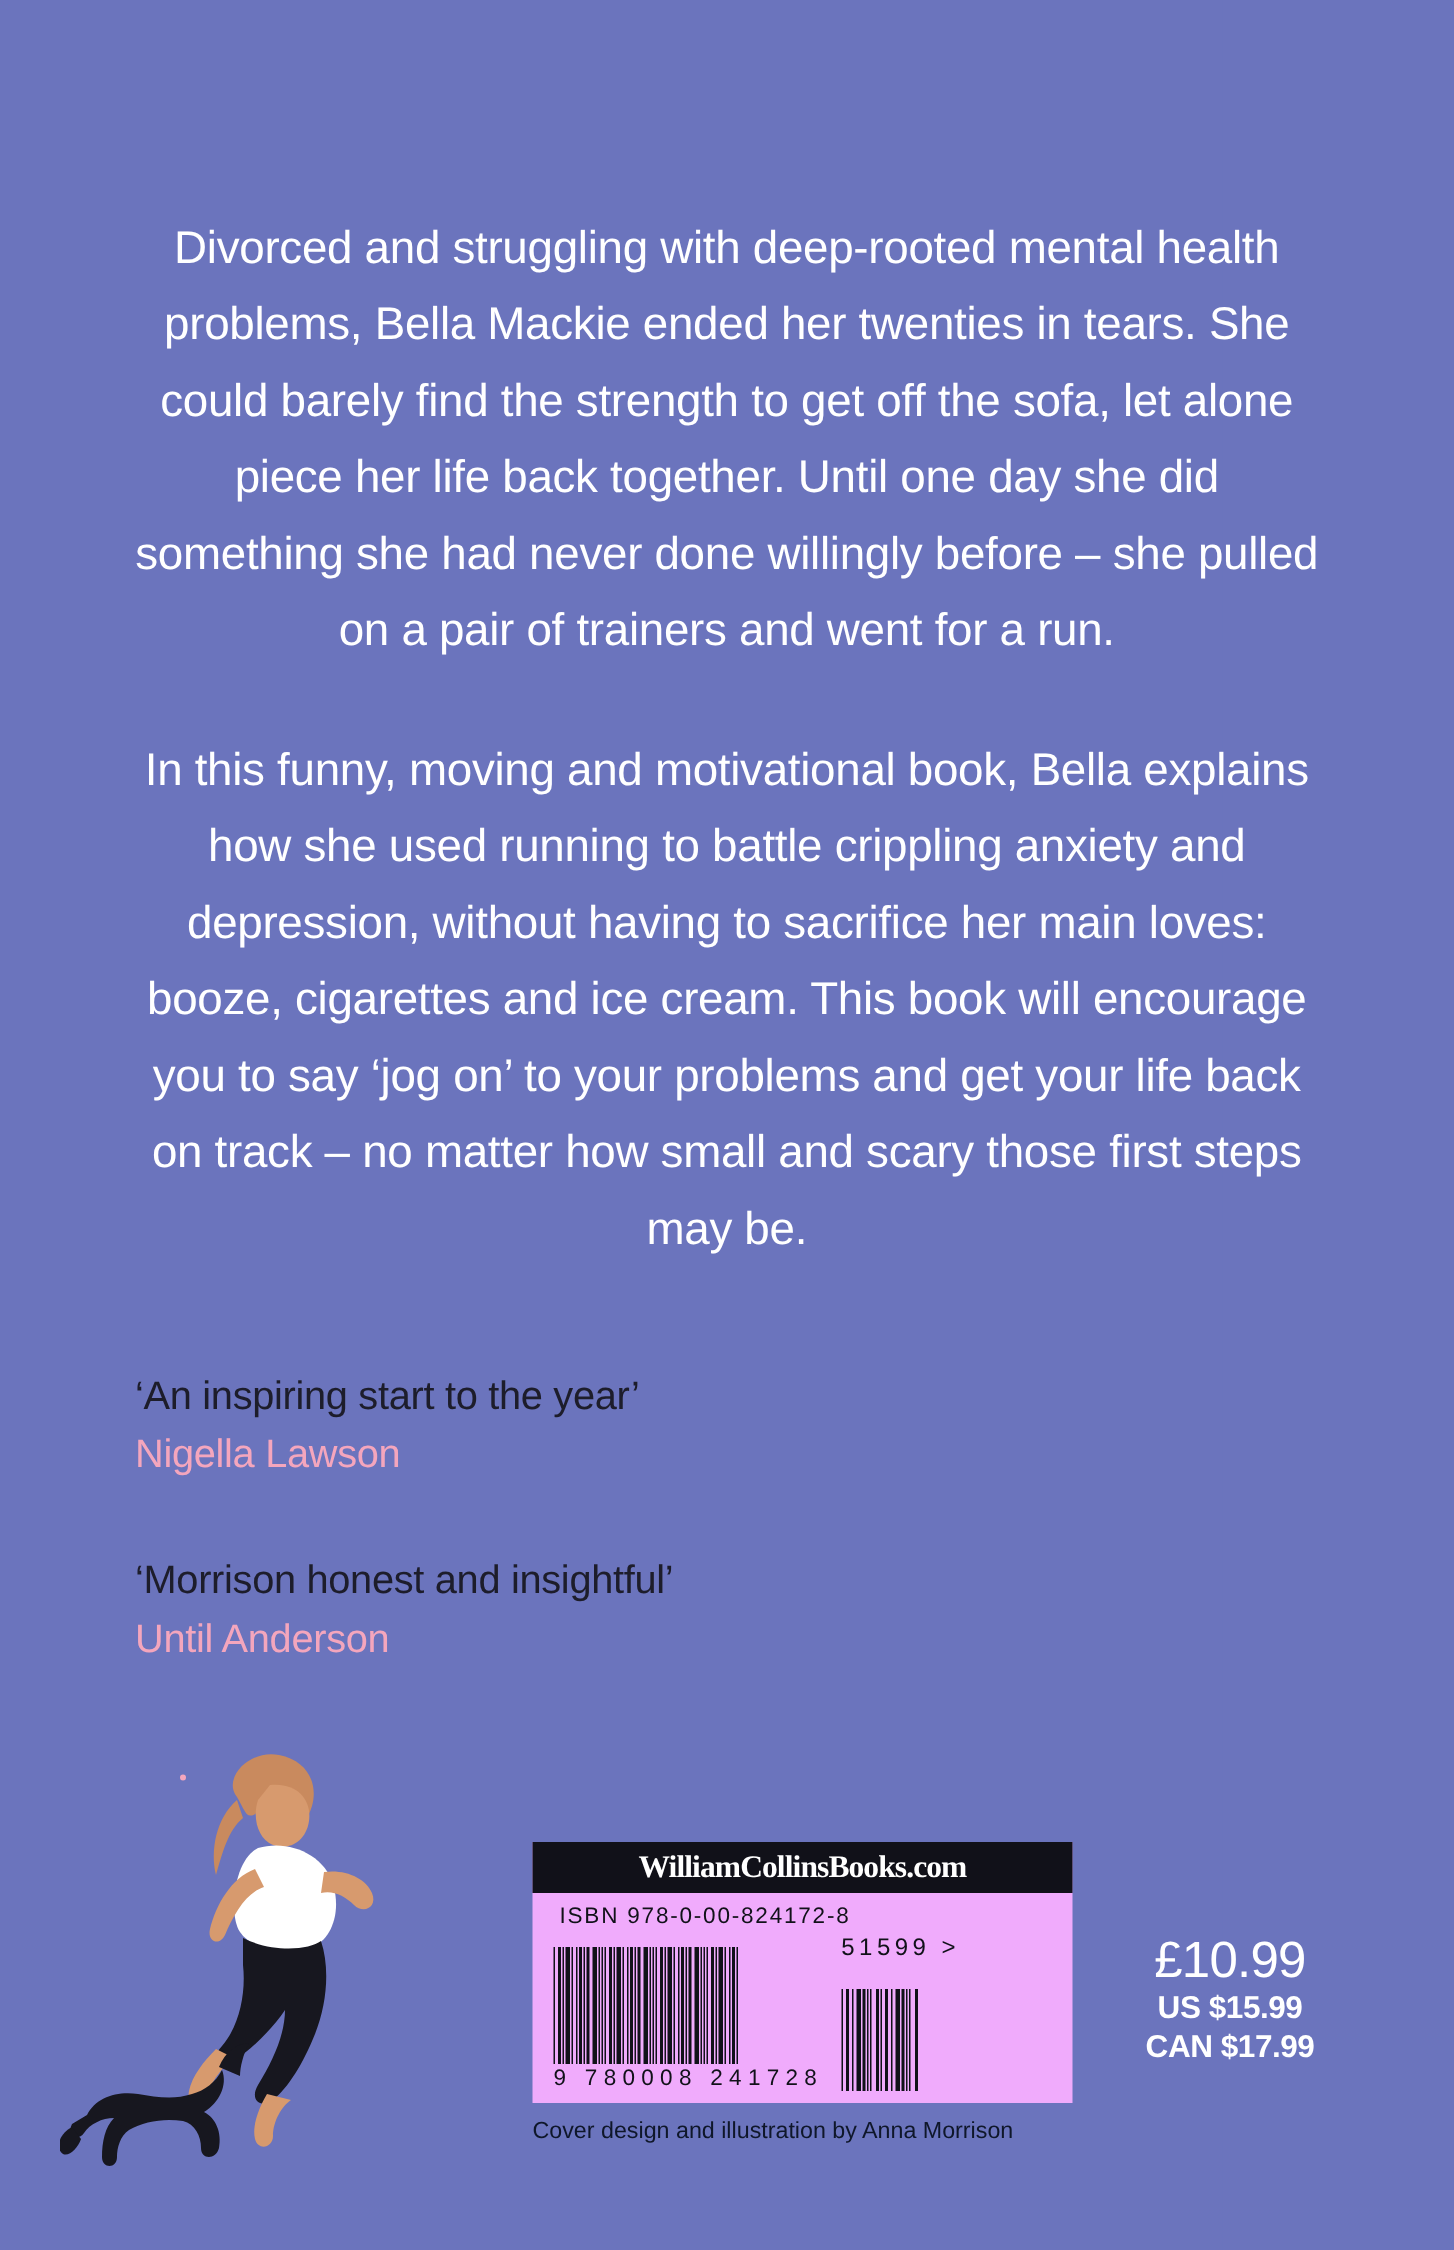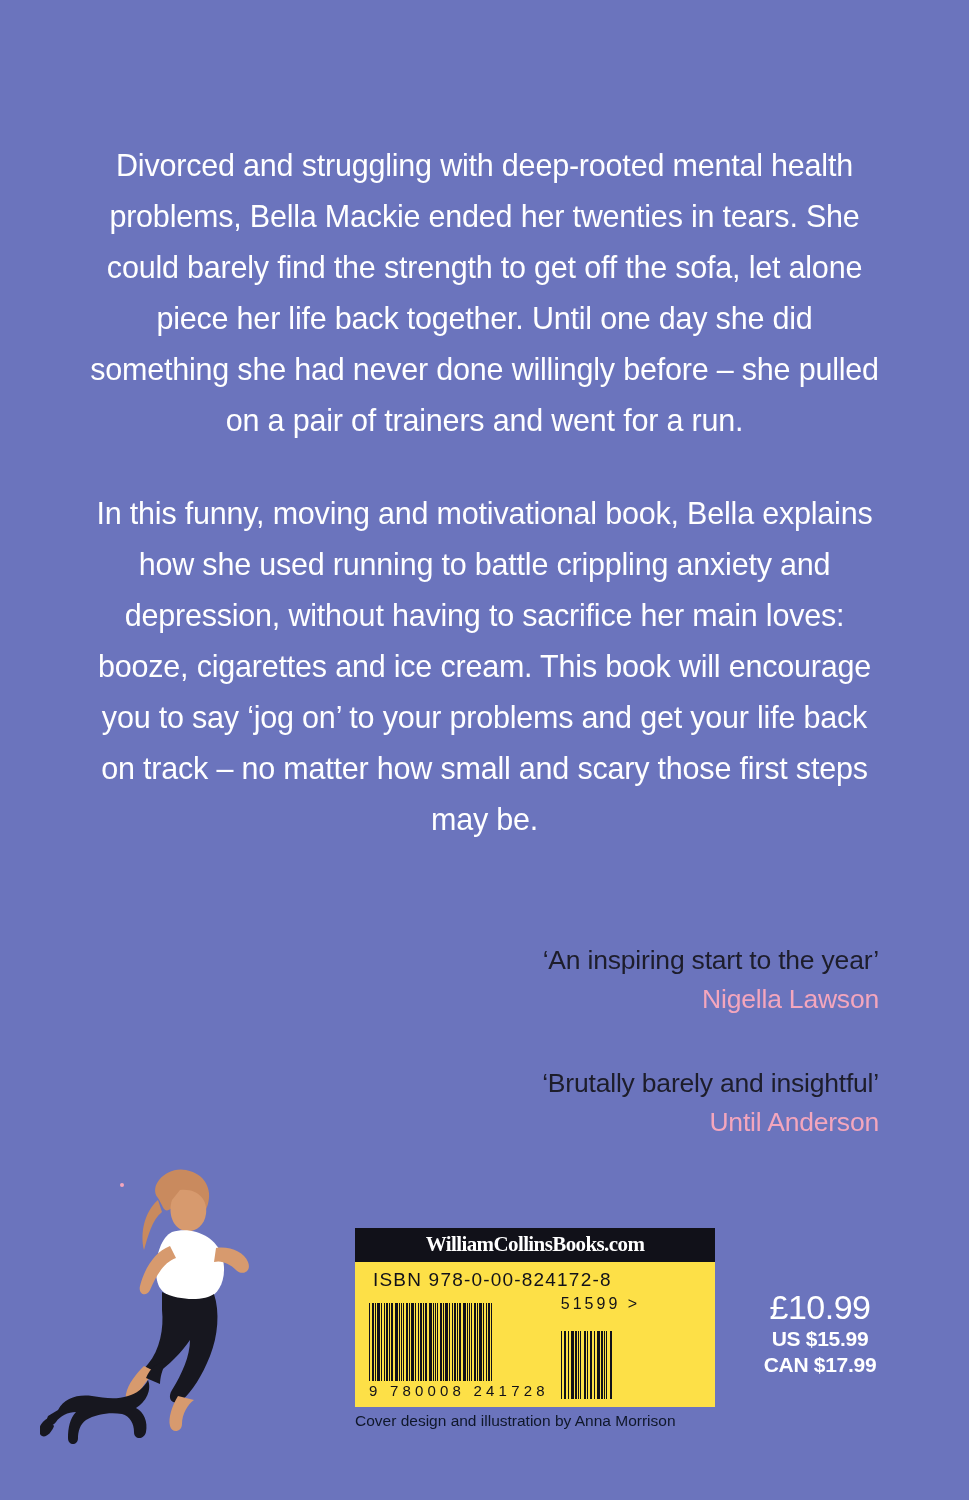--- a/index.html
+++ b/index.html
@@ -33,23 +33,23 @@
     font-size: 30.5px;
     line-height: 51px;
     font-weight: 400;
     letter-spacing: -0.2px;
   }
   .blurb p:last-child { margin-bottom: 0; }
 
   .quotes {
     position: absolute;
     left: 90px;
-    top: 942px;
+    top: 912px;
     width: 789px;
-    text-align: right;
+    text-align: left;
   }
   .quote-block { margin-bottom: 48px; }
   .quote-block:last-child { margin-bottom: 0; }
   .quote-text {
     font-size: 26.5px;
     line-height: 36px;
     color: #1d1d2b;
     letter-spacing: -0.2px;
   }
   .quote-author {
@@ -59,35 +59,35 @@
     letter-spacing: -0.2px;
     margin-top: 3px;
   }
 
   
   .isbn-block {
     position: absolute;
     left: 355px;
     top: 1228px;
     width: 360px;
-    background: #fde047;
+    background: #f0abfc;
   }
   .isbn-url {
     background: #111119;
     color: #ffffff;
     text-align: center;
     font-size: 21px;
     font-weight: bold;
     letter-spacing: -0.6px;
     padding: 4px 0 5px 0;
     font-family: "Liberation Serif", serif;
   }
   .isbn-line {
     color: #111119;
-    font-size: 19px;
+    font-size: 15px;
     letter-spacing: 1.2px;
     padding: 7px 0 4px 18px;
     font-family: "Liberation Sans", sans-serif;
   }
   .barcodes {
     display: flex;
     align-items: flex-end;
     padding: 0 10px 8px 14px;
     gap: 10px;
   }
@@ -171,21 +171,21 @@
     <p>Divorced and struggling with deep-rooted mental health problems, Bella Mackie ended her twenties in tears. She could barely find the strength to get off the sofa, let alone piece her life back together. Until one day she did something she had never done willingly before – she pulled on a pair of trainers and went for a run.</p>
     <p>In this funny, moving and motivational book, Bella explains how she used running to battle crippling anxiety and depression, without having to sacrifice her main loves: booze, cigarettes and ice cream. This book will encourage you to say ‘jog on’ to your problems and get your life back on track – no matter how small and scary those first steps may be.</p>
   </div>
 
   <div class="quotes">
     <div class="quote-block">
       <div class="quote-text">‘An inspiring start to the year’</div>
       <div class="quote-author">Nigella Lawson</div>
     </div>
     <div class="quote-block">
-      <div class="quote-text">‘Brutally barely and insightful’</div>
+      <div class="quote-text">‘Morrison honest and insightful’</div>
       <div class="quote-author">Until Anderson</div>
     </div>
   </div>
 
   <div class="illustration">
     <svg width="280" height="290" viewBox="0 0 280 290" xmlns="http://www.w3.org/2000/svg">
 
       <path d="M118 38 C108 26 126 6 146 10 C166 14 172 30 168 44 C164 58 154 60 150 52 C146 44 140 42 132 48 C124 54 124 48 118 38 Z" fill="#c98a5e"></path>
       <path d="M118 40 C104 52 100 74 104 90 C108 76 112 60 122 52 Z" fill="#c98a5e"></path>
 

